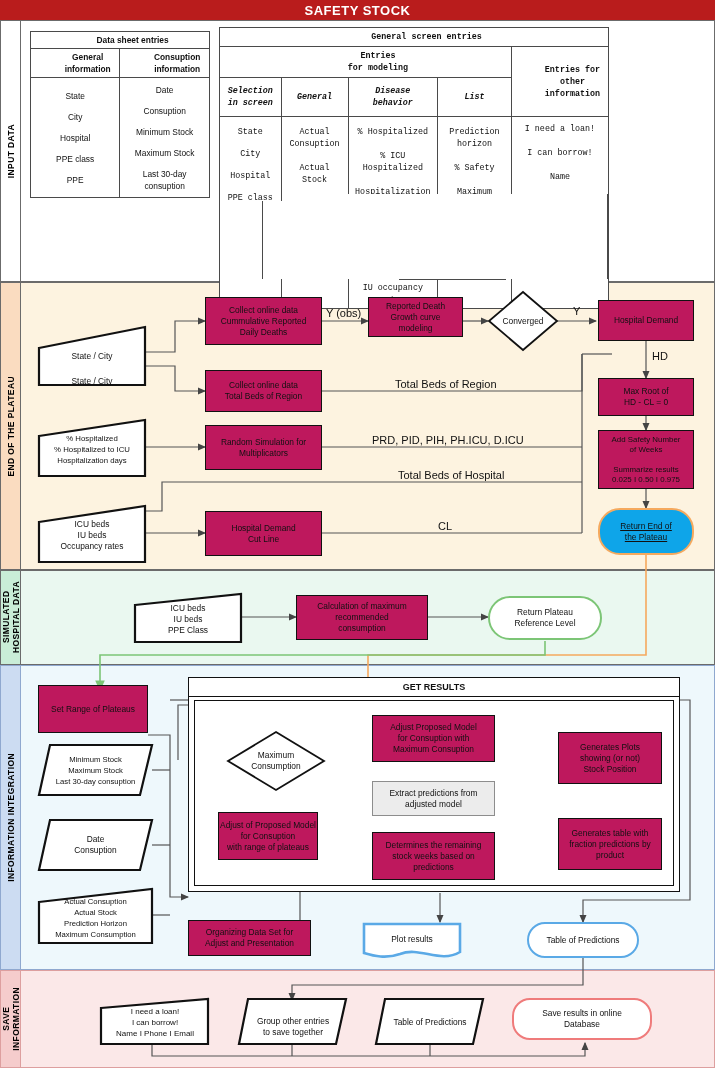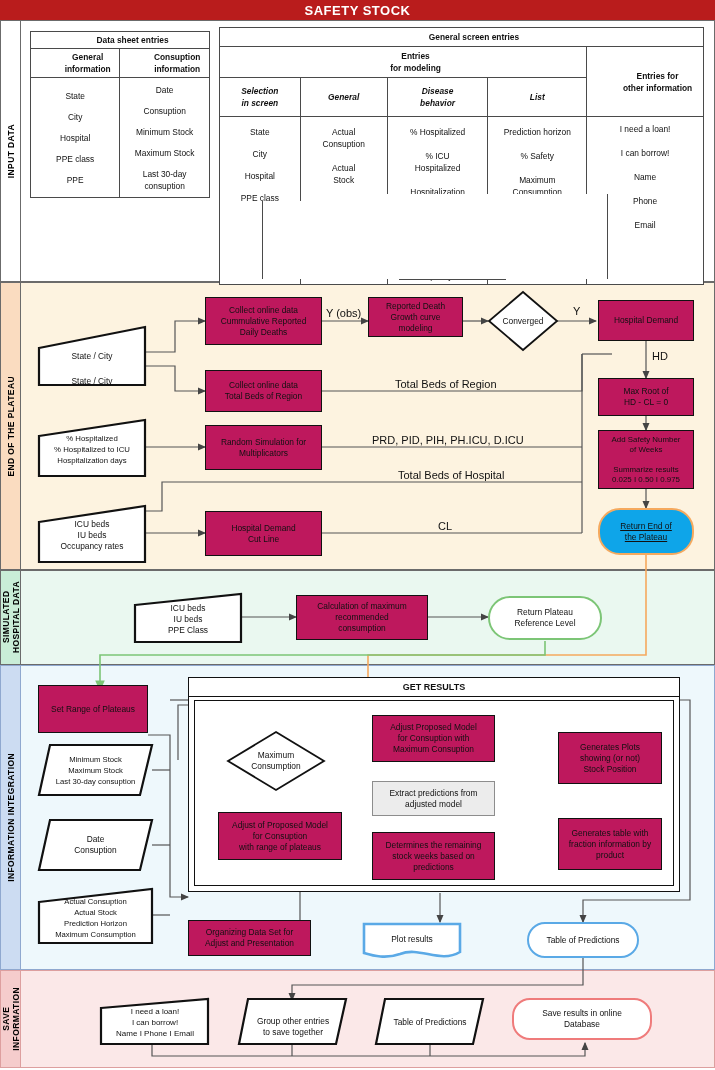--- a/index.html
+++ b/index.html
@@ -117,21 +117,21 @@
           <span>Minimum Stock</span>
           <span>Maximum Stock</span>
           <span style="white-space:pre-line;">Last 30-day
 consuption</span>
         </div>
       </td>
     </tr>
   </tbody>
     </table>
 
-  <table class="idt" style="left:219px;top:27px;width:485px;">
+  <table class="idt" style="left:219px;top:27px;width:390px;font-family:Liberation Mono, monospace;">
     <tbody>
         <tr>
       <th colspan="5" style="height:14px;">General screen entries</th>
     </tr>
     <tr>
       <th colspan="4" style="height: 26px; white-space: pre-line;">Entries
 for modeling</th>
       <th rowspan="2" style="width: 97px; vertical-align: middle; white-space: pre-line;">Entries for
 other information</th>
     </tr>
@@ -425,33 +425,33 @@
   </div>
   <div class="node rect-grey" style="left:372px;top:781px;width:123px;height:35px;">
     <span style="white-space: pre-line;">Extract predictions  from
 adjusted model</span>
   </div>
   <div class="node rect" style="left:372px;top:832px;width:123px;height:48px;">
     <span style="white-space: pre-line;">Determines the remaining
 stock weeks based on
 predictions</span>
   </div>
-  <div class="node rect" style="left:218px;top:812px;width:124px;height:48px;">
+  <div class="node rect" style="left:218px;top:812px;width:100px;height:48px;">
     <span style="white-space: pre-line;">Adjust of Proposed Model
 for Consuption
 with range of plateaus</span>
   </div>
   <div class="node rect" style="left:558px;top:732px;width:104px;height:52px;">
     <span style="white-space: pre-line;">Generates Plots
 showing (or not)
 Stock Position</span>
   </div>
   <div class="node rect" style="left:558px;top:818px;width:104px;height:52px;">
     <span style="white-space: pre-line;">Generates table with
-fraction information by
+fraction predictions by
 product</span>
   </div>
 
   <div class="node rect" style="left:188px;top:920px;width:123px;height:36px;">
     <span style="white-space: pre-line;">Organizing Data Set for
 Adjust and Presentation</span>
   </div>
 
   <svg class="svgshape" style="left:362px;top:922px;" width="100" height="38">
     <path d="M2,2 L98,2 L98,30 C78,42 58,24 38,32 C24,37 12,34 2,31 Z" fill="#fff" stroke="#5aa9e6" stroke-width="2.6"></path>

